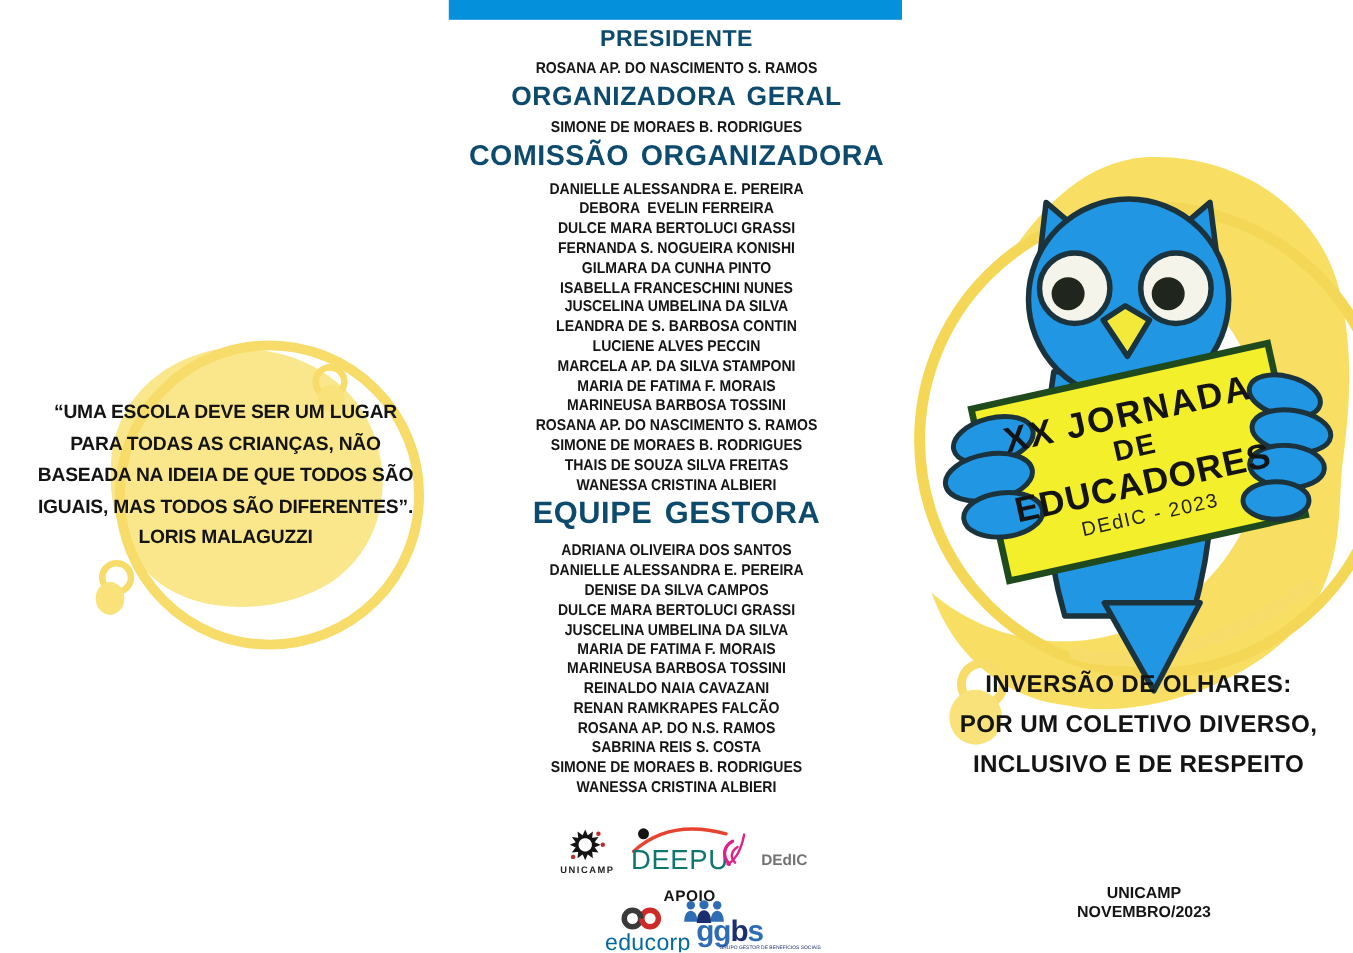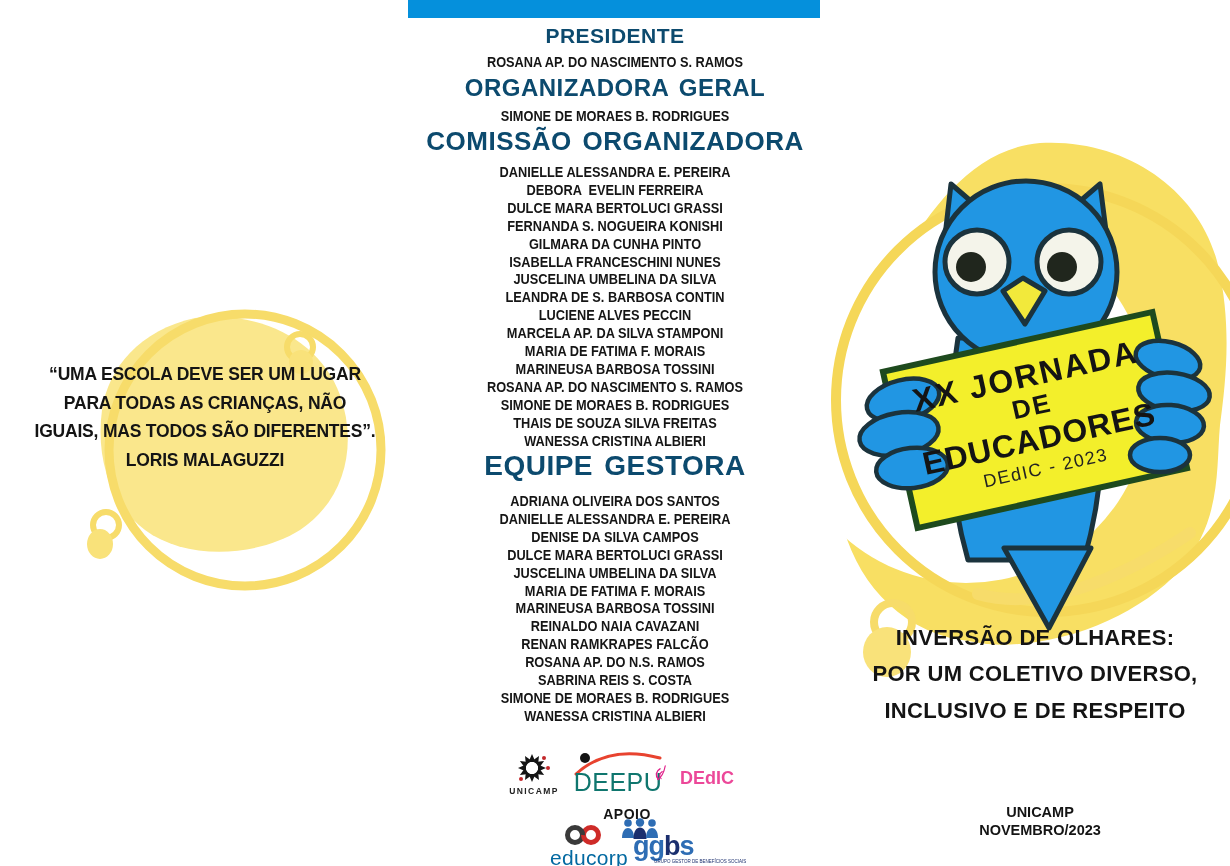--- a/index.html
+++ b/index.html
@@ -34,41 +34,41 @@
   .name-line{font-weight:700;font-size:14.2px;line-height:17.9px;color:#151515;white-space:pre;}
 
   
   .logo{position:absolute;text-align:center;}
   .logo-unicamp{left:92px;top:752px;width:64px;}
   .logo-unicamp svg{margin:0 auto;}
   .unicamp-label{font-weight:700;font-size:8.5px;letter-spacing:1.4px;color:#222;margin-top:2px;}
   .logo-deepu{left:160px;top:750px;width:96px;}
   .deepu-text{font-weight:400;font-size:25px;letter-spacing:0.5px;color:#0f766e;margin-top:-8px;}
   .logo-dedic{left:244px;top:752px;width:80px;display:flex;align-items:flex-end;}
-  .dedic-text{font-weight:700;font-size:18px;color:#ec4899;margin-left:14px;margin-bottom:5px;}
+  .dedic-text{font-weight:700;font-size:14px;color:#737373;margin-left:14px;margin-bottom:5px;}
   .apoio{position:absolute;left:12px;top:806px;width:410px;text-align:center;
          font-weight:700;font-size:14px;letter-spacing:0.5px;}
   .logo-educorp{left:140px;top:824px;width:66px;}
   .logo-educorp svg{margin:0 auto;}
   .educorp-text{font-size:21px;color:#0369a1;letter-spacing:0.3px;margin-top:-2px;}
   .logo-ggbs{left:210px;top:818px;width:95px;text-align:left;}
   .ggbs-text{font-weight:700;font-size:27px;letter-spacing:-1px;color:#2E6DB4;margin:-9px 0 0 13px;}
   .ggbs-text .b{color:#1B2F6E;}
   .ggbs-sub{font-size:4.5px;color:#1B2F6E;margin:-3px 0 0 34px;white-space:nowrap;}
 
   
   .sign-text{position:absolute;left:897px;top:340px;width:276px;height:160px;
              transform:rotate(-12.5deg);display:flex;flex-direction:column;
              align-items:center;justify-content:center;text-align:center;z-index:3;}
   .sign-l1{font-weight:700;font-size:32px;line-height:34px;letter-spacing:2px;}
   .sign-l2{font-weight:700;font-size:26px;line-height:29px;letter-spacing:2px;}
   .sign-l3{font-weight:700;font-size:32px;line-height:36px;letter-spacing:1px;}
   .sign-sub{font-weight:400;font-size:18px;line-height:25px;letter-spacing:1.5px;color:#222;}
 
-  .theme-block{position:absolute;left:840px;top:620px;width:390px;text-align:center;z-index:2;}
+  .theme-block{position:absolute;left:840px;top:604px;width:390px;text-align:center;z-index:2;}
   .theme-line{font-weight:700;font-size:22px;line-height:36.4px;letter-spacing:0.3px;}
 
   .footer-right{position:absolute;left:870px;top:804px;width:340px;text-align:center;z-index:2;}
   .footer-org,.footer-date{font-weight:700;font-size:14.5px;line-height:17.5px;}
 </style>
 </head>
 <body>
 
 <div class="page">
 
@@ -79,20 +79,21 @@
     <circle cx="301" cy="362" r="12" fill="#F9E27A"></circle>
     <circle cx="106" cy="525" r="13" fill="none" stroke="#F7DC6A" stroke-width="6"></circle>
     <ellipse cx="100" cy="544" rx="13" ry="15" fill="#F9E27A"></ellipse>
   </svg>
 
   <div class="left-col">
     <div class="quote-block">
       <div>
           <div class="quote-line">“UMA ESCOLA DEVE SER UM LUGAR</div>
           <div class="quote-line">PARA TODAS AS CRIANÇAS, NÃO</div>
+          <div class="quote-line">BASEADA NA IDEIA DE QUE TODOS SÃO</div>
           <div class="quote-line">IGUAIS, MAS TODOS SÃO DIFERENTES”.</div>
         </div>
       <div class="quote-author">LORIS MALAGUZZI</div>
     </div>
   </div>
 
   <div class="top-bar"></div>
 
   <div class="mid-col">
 

